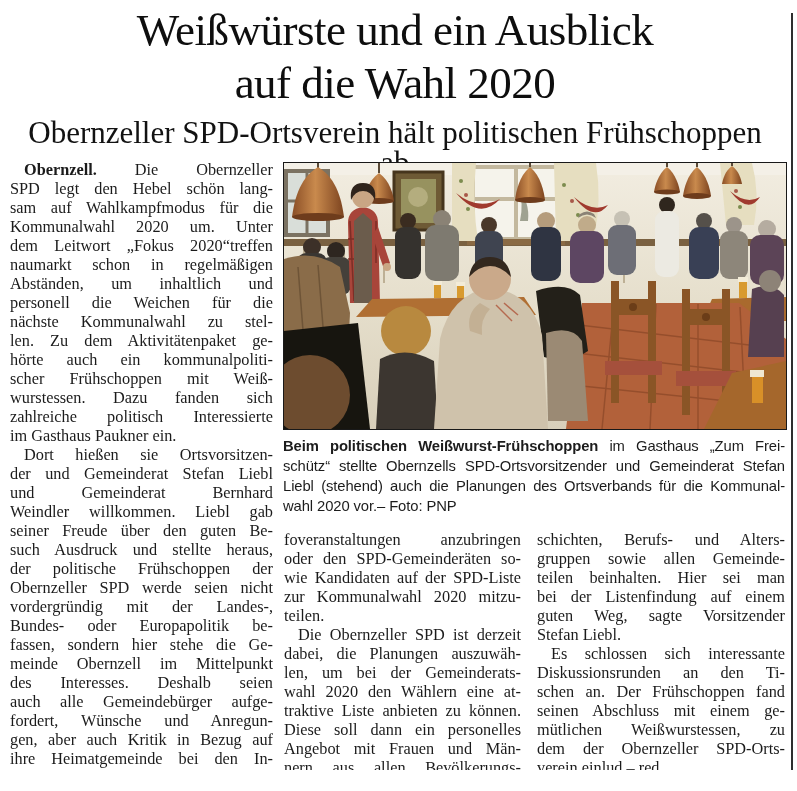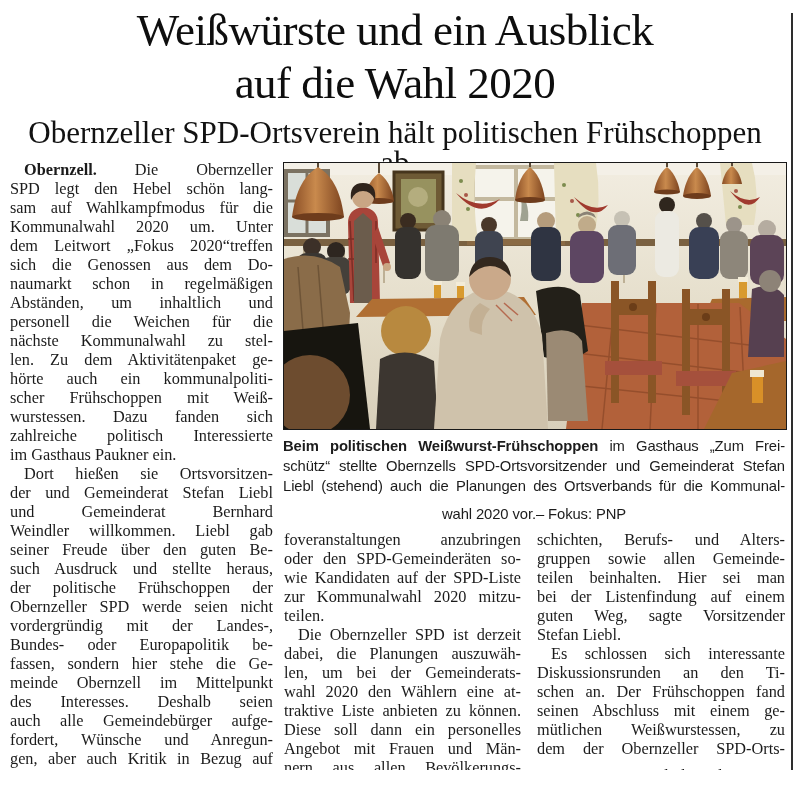--- a/index.html
+++ b/index.html
@@ -12,21 +12,21 @@
   .vrule{position:absolute;left:791px;top:13px;width:2px;height:778px;background:#2e2e2e;}
   .col{position:absolute;font-size:16.3px;line-height:19px;color:#1b1b1b;}
   .col-left{left:10px;top:160px;width:263px;}
   .col-mid{left:284px;top:530px;width:237px;}
   .col-right{left:537px;top:530px;width:248px;}
   .para{margin:0;}
   .line{white-space:nowrap;}
   .line.j{white-space:normal;text-align:justify;text-align-last:justify;}
   .ind .line:first-child{text-indent:14px;}
   .b{font-weight:700;}
-  .spread{display:flex;justify-content:center;white-space:normal;margin-top:8px;}
+  .spread{display:flex;justify-content:flex-start;white-space:normal;}
   .photo-frame{position:absolute;left:283px;top:162px;width:502px;height:266px;
         border:1px solid #191919;background:#e7e1d2;}
   .photo-frame svg{display:block;width:502px;height:266px;}
   .caption{position:absolute;left:283px;top:436px;width:502px;
         font-family:"Liberation Sans",sans-serif;font-size:14.8px;line-height:20px;
         letter-spacing:-0.1px;color:#1c1c1c;}
 </style>
 </head>
 <body>
 
@@ -41,21 +41,20 @@
 
   <div class="vrule"></div>
 
   <div class="col col-left" id="col-left">
       <div class="para ind">
         <div class="line j"><span class="b">Obernzell.</span><span> Die Obernzeller</span></div>
         <div class="line j">SPD legt den Hebel schön lang-</div>
         <div class="line j">sam auf Wahlkampfmodus für die</div>
         <div class="line j">Kommunalwahl 2020 um. Unter</div>
         <div class="line j">dem Leitwort „Fokus 2020“treffen</div>
-        <div class="line j">sich die Genossen aus dem Do-</div>
         <div class="line j">naumarkt schon in regelmäßigen</div>
         <div class="line j">Abständen, um inhaltlich und</div>
         <div class="line j">personell die Weichen für die</div>
         <div class="line j">nächste Kommunalwahl zu stel-</div>
         <div class="line j">len. Zu dem Aktivitätenpaket ge-</div>
         <div class="line j">hörte auch ein kommunalpoliti-</div>
         <div class="line j">scher Frühschoppen mit Weiß-</div>
         <div class="line j">wurstessen. Dazu fanden sich</div>
         <div class="line j">zahlreiche politisch Interessierte</div>
         <div class="line">im Gasthaus Paukner ein.</div>
@@ -270,21 +269,21 @@
     </svg>
   </div>
 
   <div class="caption" id="caption">
       <div class="para">
         <div class="line j"><span class="b">Beim politischen Weißwurst-Frühschoppen</span><span> im Gasthaus „Zum Frei-</span></div>
         <div class="line j">schütz“ stellte Obernzells SPD-Ortsvorsitzender und Gemeinderat Stefan</div>
         <div class="line j">Liebl (stehend) auch die Planungen des Ortsverbands für die Kommunal-</div>
         <div class="line spread">
           <span>wahl 2020 vor.</span>
-          <span>–  Fokus: PNP</span>
+          <span>–  Foto: PNP</span>
         </div>
       </div>
     </div>
 
   <div class="col col-mid" id="col-mid">
       <div class="para">
         <div class="line j">foveranstaltungen anzubringen</div>
         <div class="line j">oder den SPD-Gemeinderäten so-</div>
         <div class="line j">wie Kandidaten auf der SPD-Liste</div>
         <div class="line j">zur Kommunalwahl 2020 mitzu-</div>

